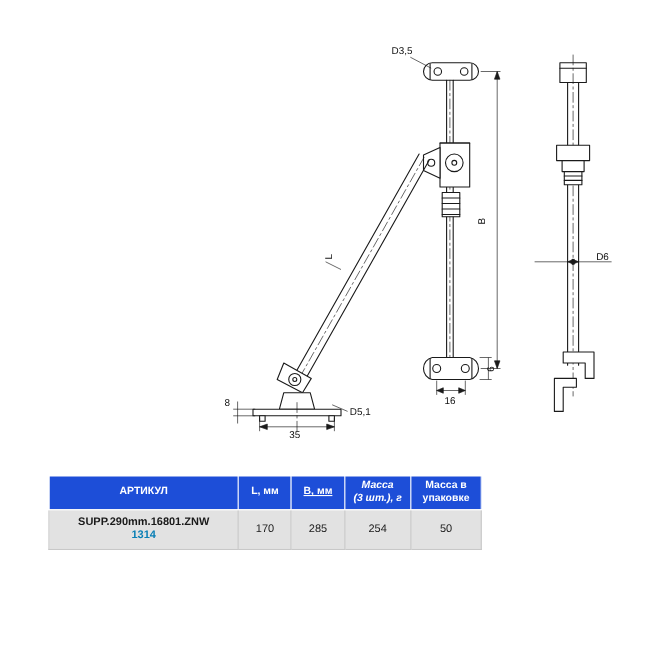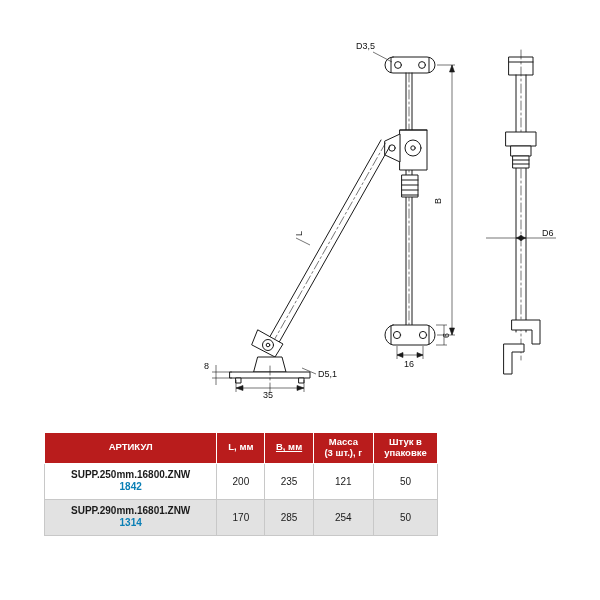--- a/index.html
+++ b/index.html
@@ -30,21 +30,21 @@
   
   #spec-table {
     position: absolute;
     left: 44px;
     top: 432px;
     width: 394px;
     border-collapse: collapse;
     font-size: 10px;
   }
   #spec-table th {
-    background: #b91c1c;
+    background: #1d4ed8;
     color: #ffffff;
     font-weight: bold;
     font-size: 9.5px;
     border: 1px solid #ffffff;
     padding: 4px 2px;
     text-align: center;
     line-height: 1.15;
   }
   #spec-table td {
     border: 1px solid #c8c8c8;
@@ -63,21 +63,21 @@
     white-space: nowrap;
   }
   .art-code {
     color: #0a7fb5;
     font-weight: bold;
     display: block;
   }
   .col-art  { width: 176px; }
   .col-l    { width: 48px; }
   .col-b    { width: 48px; text-decoration: underline; }
-  .col-mass { width: 60px; }
+  .col-mass { width: 60px; font-style: italic; }
   .col-pack { width: 62px; }
 </style>
 </head>
 <body>
 
 <svg id="drawing" viewBox="0 0 600 420">
 
   <g fill="none" stroke="#1a1a1a" stroke-width="1" stroke-linejoin="round" stroke-linecap="round">
 
     <g>
@@ -214,36 +214,26 @@
   <thead>
     <tr>
       <th class="col-art">АРТИКУЛ</th>
       <th class="col-l">L, мм</th>
       <th class="col-b">B, мм</th>
       <th class="col-mass">
         <span>Масса</span><br>
         <span>(3 шт.), г</span>
       </th>
       <th class="col-pack">
-        <span>Штук в</span><br>
+        <span>Масса в</span><br>
         <span>упаковке</span>
       </th>
     </tr>
   </thead>
   <tbody>
-    <tr>
-      <td class="art-cell">
-        <span>SUPP.250mm.16800.ZNW</span>
-        <span class="art-code">1842</span>
-      </td>
-      <td>200</td>
-      <td>235</td>
-      <td>121</td>
-      <td>50</td>
-    </tr>
     <tr class="alt">
       <td class="art-cell">
         <span>SUPP.290mm.16801.ZNW</span>
         <span class="art-code">1314</span>
       </td>
       <td>170</td>
       <td>285</td>
       <td>254</td>
       <td>50</td>
     </tr>

